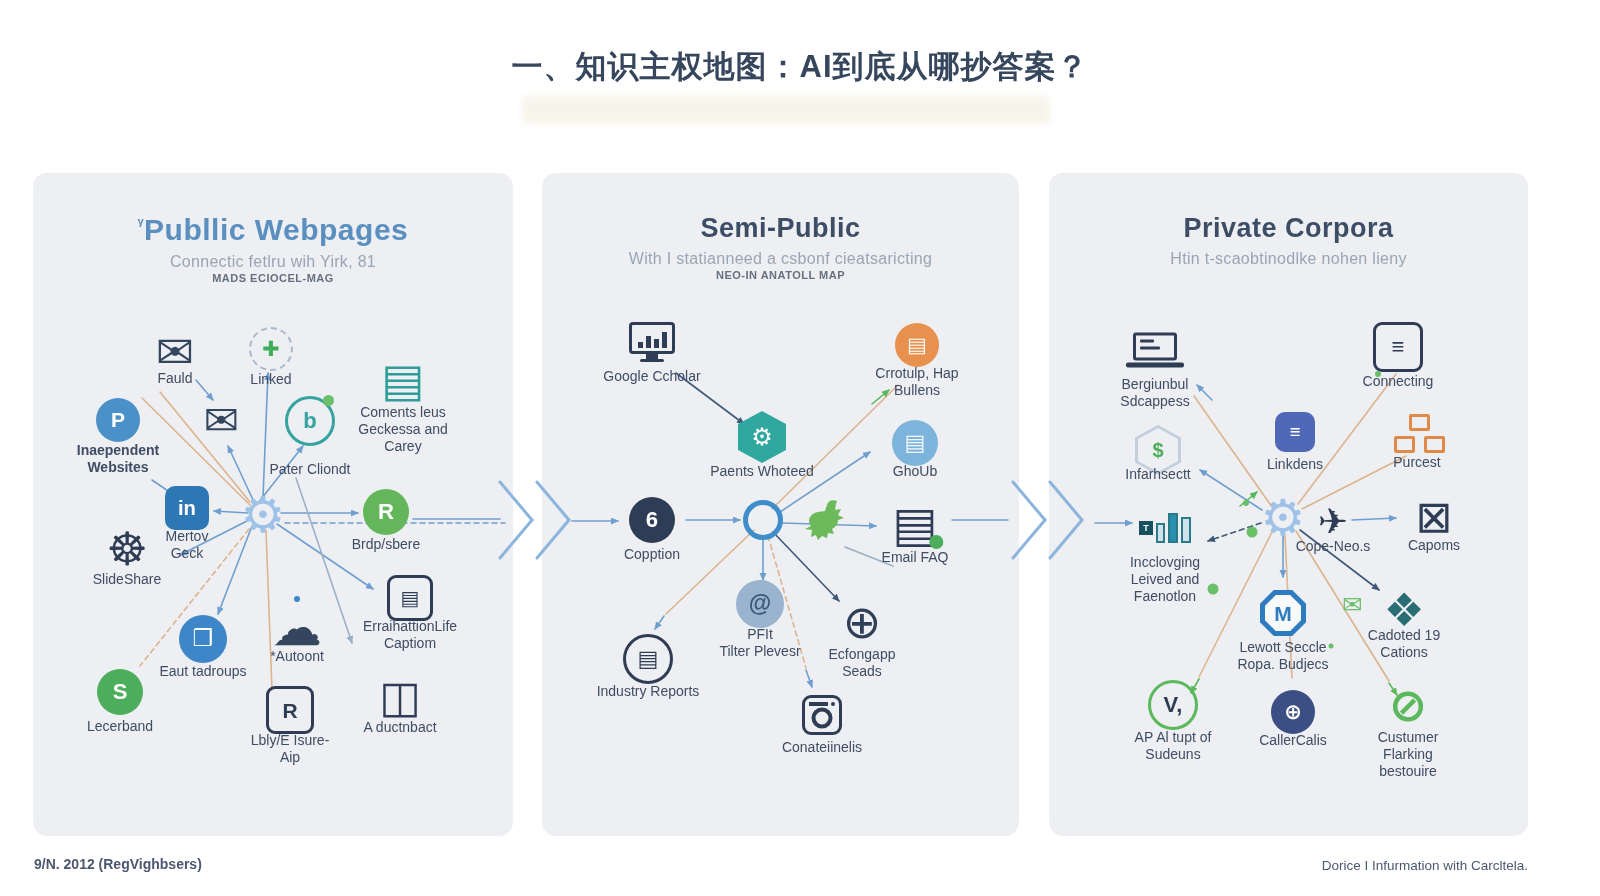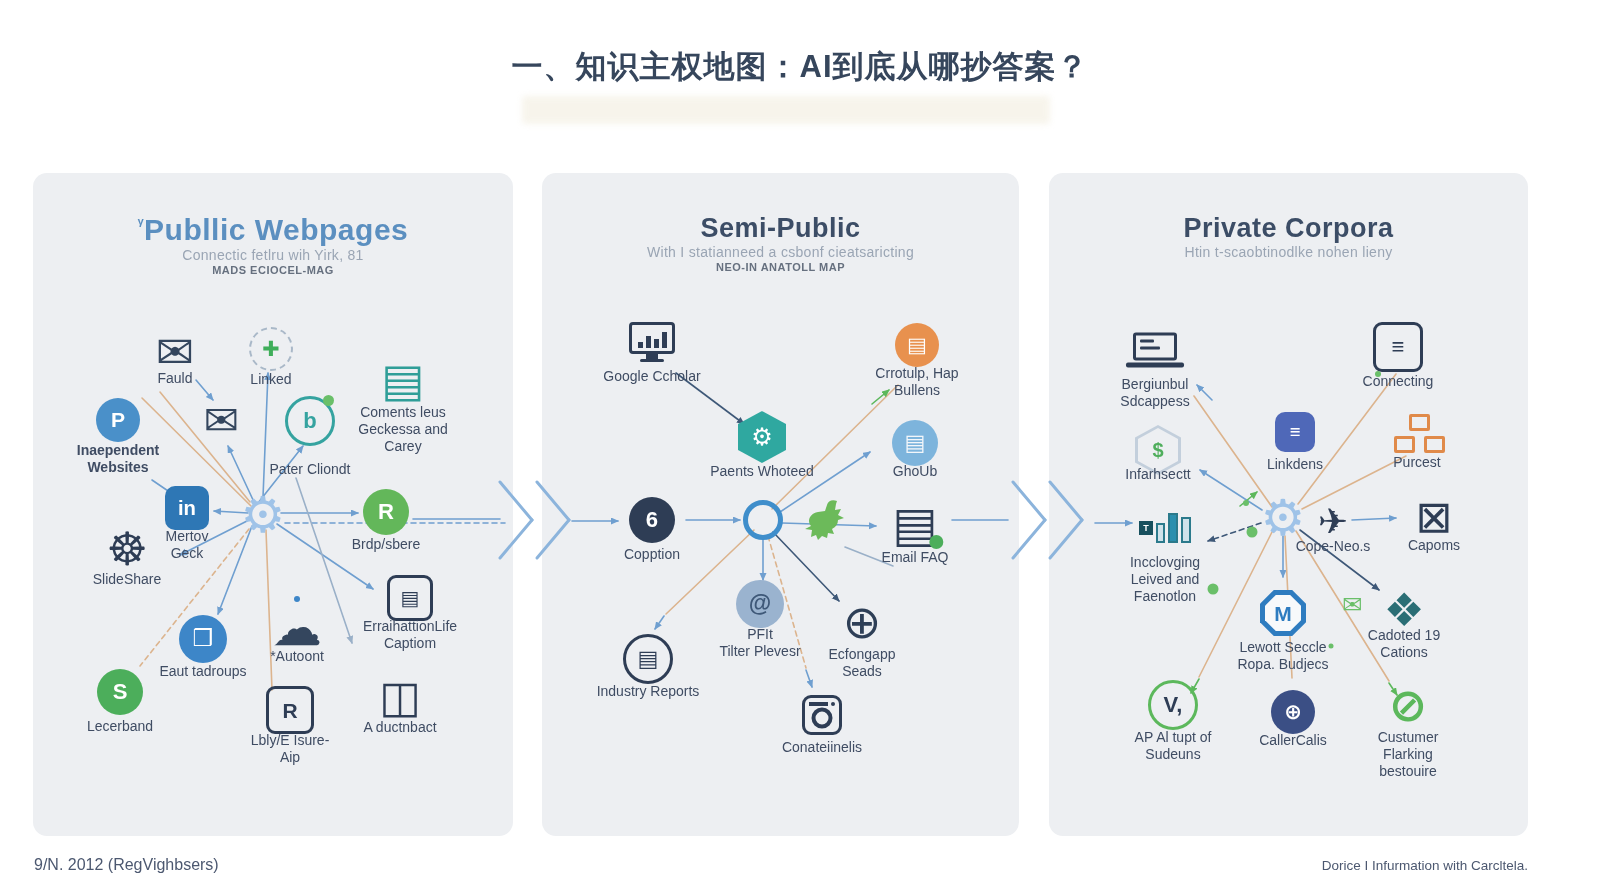--- a/index.html
+++ b/index.html
@@ -7,31 +7,31 @@
        font-family:"Liberation Sans","DejaVu Sans",sans-serif;}
   .title{position:absolute;top:46px;left:0;width:100%;text-align:center;
          font-size:31px;color:#36465c;font-weight:600;letter-spacing:1px;}
   .title .tb{font-weight:800;}
   .wm{position:absolute;left:522px;top:96px;width:528px;height:28px;
       background:#f1ecdc;opacity:.55;filter:blur(3px);border-radius:4px;}
   .panel{position:absolute;background:#edeff2;border-radius:14px;text-align:center;}
   .ptitle{margin-top:40px;font-size:27px;color:#3c4d66;font-weight:700;letter-spacing:.5px;}
   .panel.pp .ptitle{color:#5b8fc0;font-size:30px;}
   .tpre{font-size:16px;vertical-align:super;color:#5b8fc0;}
-  .psub1{font-size:14px;color:#9aa5b4;letter-spacing:.3px;}
+  .psub1{margin-top:6px;font-size:16px;color:#9aa5b4;letter-spacing:.3px;}
   .psub2{margin-top:1px;font-size:11px;color:#66707f;font-weight:700;letter-spacing:.5px;}
   #wires,#nodes{position:absolute;left:0;top:0;width:1600px;height:896px;}
   #nodes{pointer-events:none;}
   .node{position:absolute;width:0;height:0;}
   .icn{position:absolute;transform:translate(-50%,-50%);display:flex;
        align-items:center;justify-content:center;line-height:1;white-space:nowrap;}
   .nlabel{position:absolute;transform:translateX(-50%);left:0;text-align:center;
           font-size:14px;color:#3f4c63;line-height:1.22;}
   .dotm{position:absolute;border-radius:50%;}
-  .footL{position:absolute;left:34px;top:856px;font-size:16px;color:#4c5870;}
+  .footL{position:absolute;left:34px;top:856px;font-size:14px;color:#4c5870;font-weight:bold;}
   .footR{position:absolute;right:72px;top:858px;font-size:13.5px;color:#4c5870;}
   
   .mon-scr{width:46px;height:32px;border:3px solid #2e3d55;border-radius:4px;
            display:flex;align-items:flex-end;justify-content:center;gap:3px;
            padding:3px;background:#edeff2;box-sizing:border-box;}
   .mon-bar{width:5px;background:#2e3d55;}
   .mon-stand{width:12px;height:5px;background:#2e3d55;margin:0 auto;}
   .mon-base{width:24px;height:3px;background:#2e3d55;margin:0 auto;border-radius:2px;}
   .lap-scr{width:44px;height:28px;border:3px solid #2e3d55;border-radius:3px;
            background:#edeff2;padding:4px;display:flex;flex-direction:column;gap:4px;

